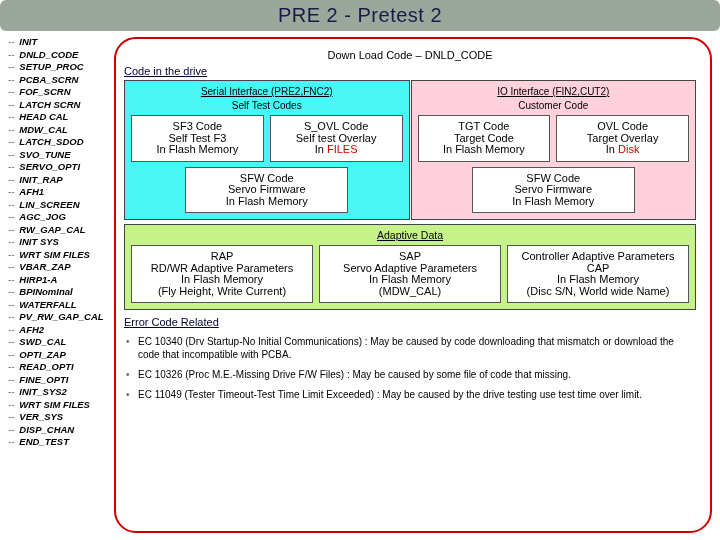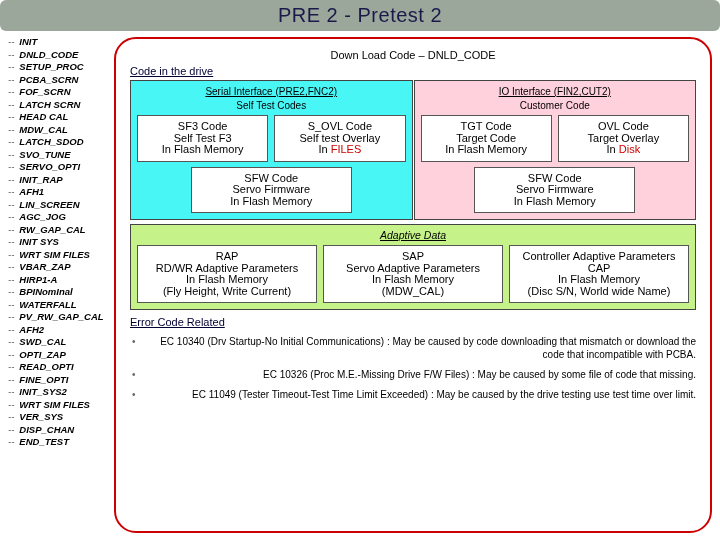--- a/index.html
+++ b/index.html
@@ -3,35 +3,35 @@
 <meta charset="utf-8">
 <style>
   * { box-sizing: border-box; margin: 0; padding: 0; }
   body { font-family: Arial, sans-serif; font-size: 10px; width: 720px; height: 540px; background: #fff; overflow: hidden; }
   .title-banner { background: #9aa79a; color: #1a1a4a; font-size: 20px; font-weight: 500; padding: 4px 0; text-align: center; letter-spacing: 0.5px; border-radius: 6px; }
   .layout { display: flex; height: calc(540px - 32px); }
   .sidebar { width: 114px; padding: 5px 0 3px 8px; font-size: 9.5px; line-height: 12.5px; font-weight: bold; font-style: italic; }
   .sidebar-item { white-space: nowrap; }
   .sidebar-item .dash { font-weight: normal; margin-right: 5px; }
   .main { flex: 1; padding: 6px 8px 6px 0; }
-  .panel { border: 2px solid #c00; border-radius: 22px; padding: 8px 14px 10px 14px; height: 100%; overflow: hidden; }
+  .panel { border: 2px solid #c00; border-radius: 22px; padding: 8px 14px 10px 8px; height: 100%; overflow: hidden; }
   .section-title { text-align: center; font-size: 11px; margin: 2px 0 4px; }
   .link-label { text-decoration: underline; color: #003; font-size: 11px; margin-bottom: 3px; display: inline-block; }
   .codes-row { display: flex; gap: 1px; margin-bottom: 4px; }
   .code-group { border: 1px solid #444; padding: 5px 6px 6px; }
   .code-group.serial { background: #49f6f6; flex: 1; }
   .code-group.io { background: #ffd1dc; flex: 1; }
   .cg-head { text-align: center; text-decoration: underline; font-size: 10px; margin-bottom: 3px; }
   .cg-sub { text-align: center; font-size: 10px; margin-bottom: 4px; }
   .card-row { display: flex; gap: 6px; justify-content: center; }
   .card { background: #fff; border: 1px solid #555; padding: 5px 6px; text-align: center; font-size: 11px; line-height: 11.5px; flex: 1; }
   .card.single { width: 60%; margin: 5px auto 0; flex: none; }
   .adaptive { border: 1px solid #444; background: #c6f28a; padding: 4px 6px 6px; margin: 4px 0 6px; }
-  .ad-head { text-align: center; text-decoration: underline; font-size: 10.5px; margin-bottom: 4px; font-style: italic; }
-  .bullets { margin-top: 4px; text-align: right; }
+  .ad-head { text-align: center; text-decoration: underline; font-size: 10.5px; margin-bottom: 4px; }
+  .bullets { margin-top: 4px; }
   .bullets li { list-style: none; font-size: 10px; line-height: 13px; margin-bottom: 7px; padding-left: 14px; position: relative; }
   .bullets li::before { content: "•"; position: absolute; left: 2px; color: #666; }
   .red { color: #c00; }
 </style>
 </head>
 <body>
 
 <div class="title-banner">PRE 2 - Pretest 2</div>
 
 <div class="layout">

